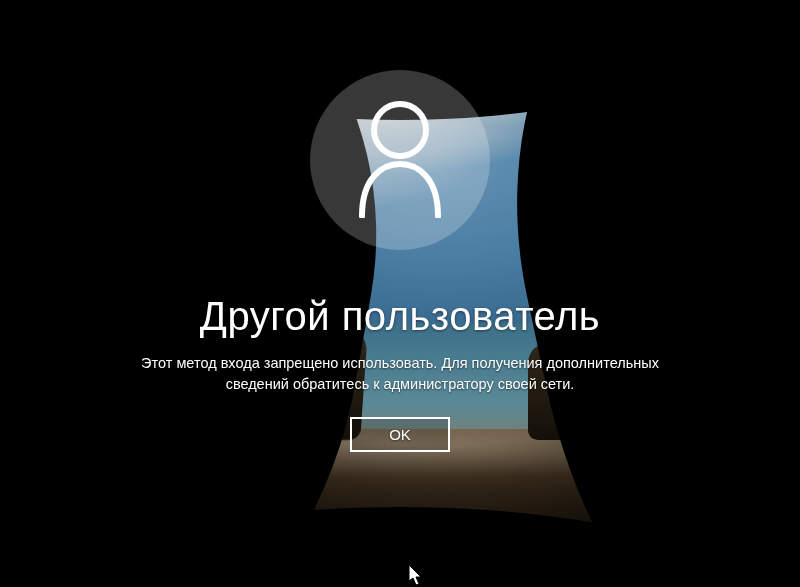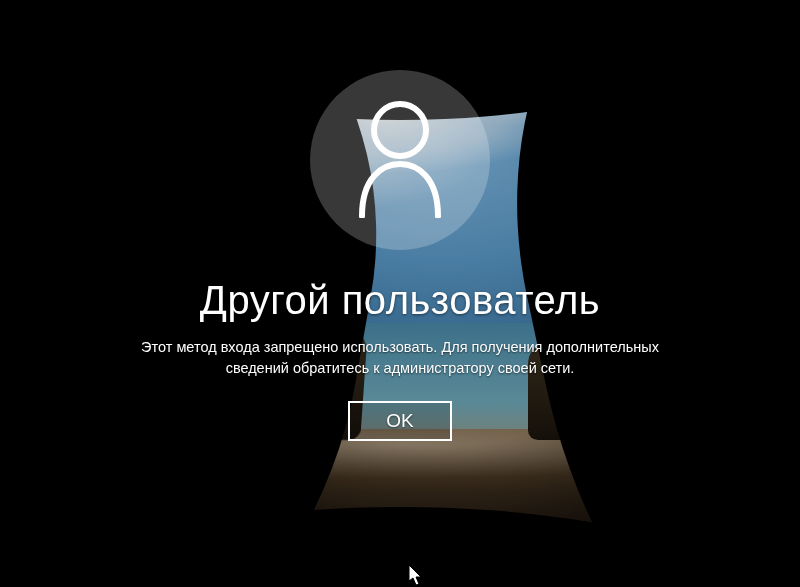--- a/index.html
+++ b/index.html
@@ -120,21 +120,21 @@
     width: 180px;
     height: 180px;
     border-radius: 50%;
     background: rgba(255,255,255,0.22);
     display: flex;
     align-items: center;
     justify-content: center;
   }
   .avatar svg { width: 100px; height: 120px; }
   .username {
-    margin-top: 28px;
+    margin-top: 44px;
     font-size: 40px;
     font-weight: 300;
     letter-spacing: 0.5px;
     text-align: center;
     text-shadow: 0 1px 3px rgba(0,0,0,0.5);
   }
   .message {
     margin-top: 14px;
     max-width: 520px;
     font-size: 14.5px;
@@ -143,21 +143,21 @@
     font-weight: 400;
     text-shadow: 0 1px 2px rgba(0,0,0,0.6);
   }
   .ok-button {
     margin-top: 22px;
     min-width: 100px;
     padding: 7px 36px;
     background: rgba(0,0,0,0.15);
     border: 2px solid #ffffff;
     color: #ffffff;
-    font-size: 19px;
+    font-size: 15px;
     font-family: inherit;
     cursor: pointer;
     text-shadow: 0 1px 2px rgba(0,0,0,0.5);
   }
 
   
   .cursor {
     position: absolute;
     left: 409px;
     top: 565px;

